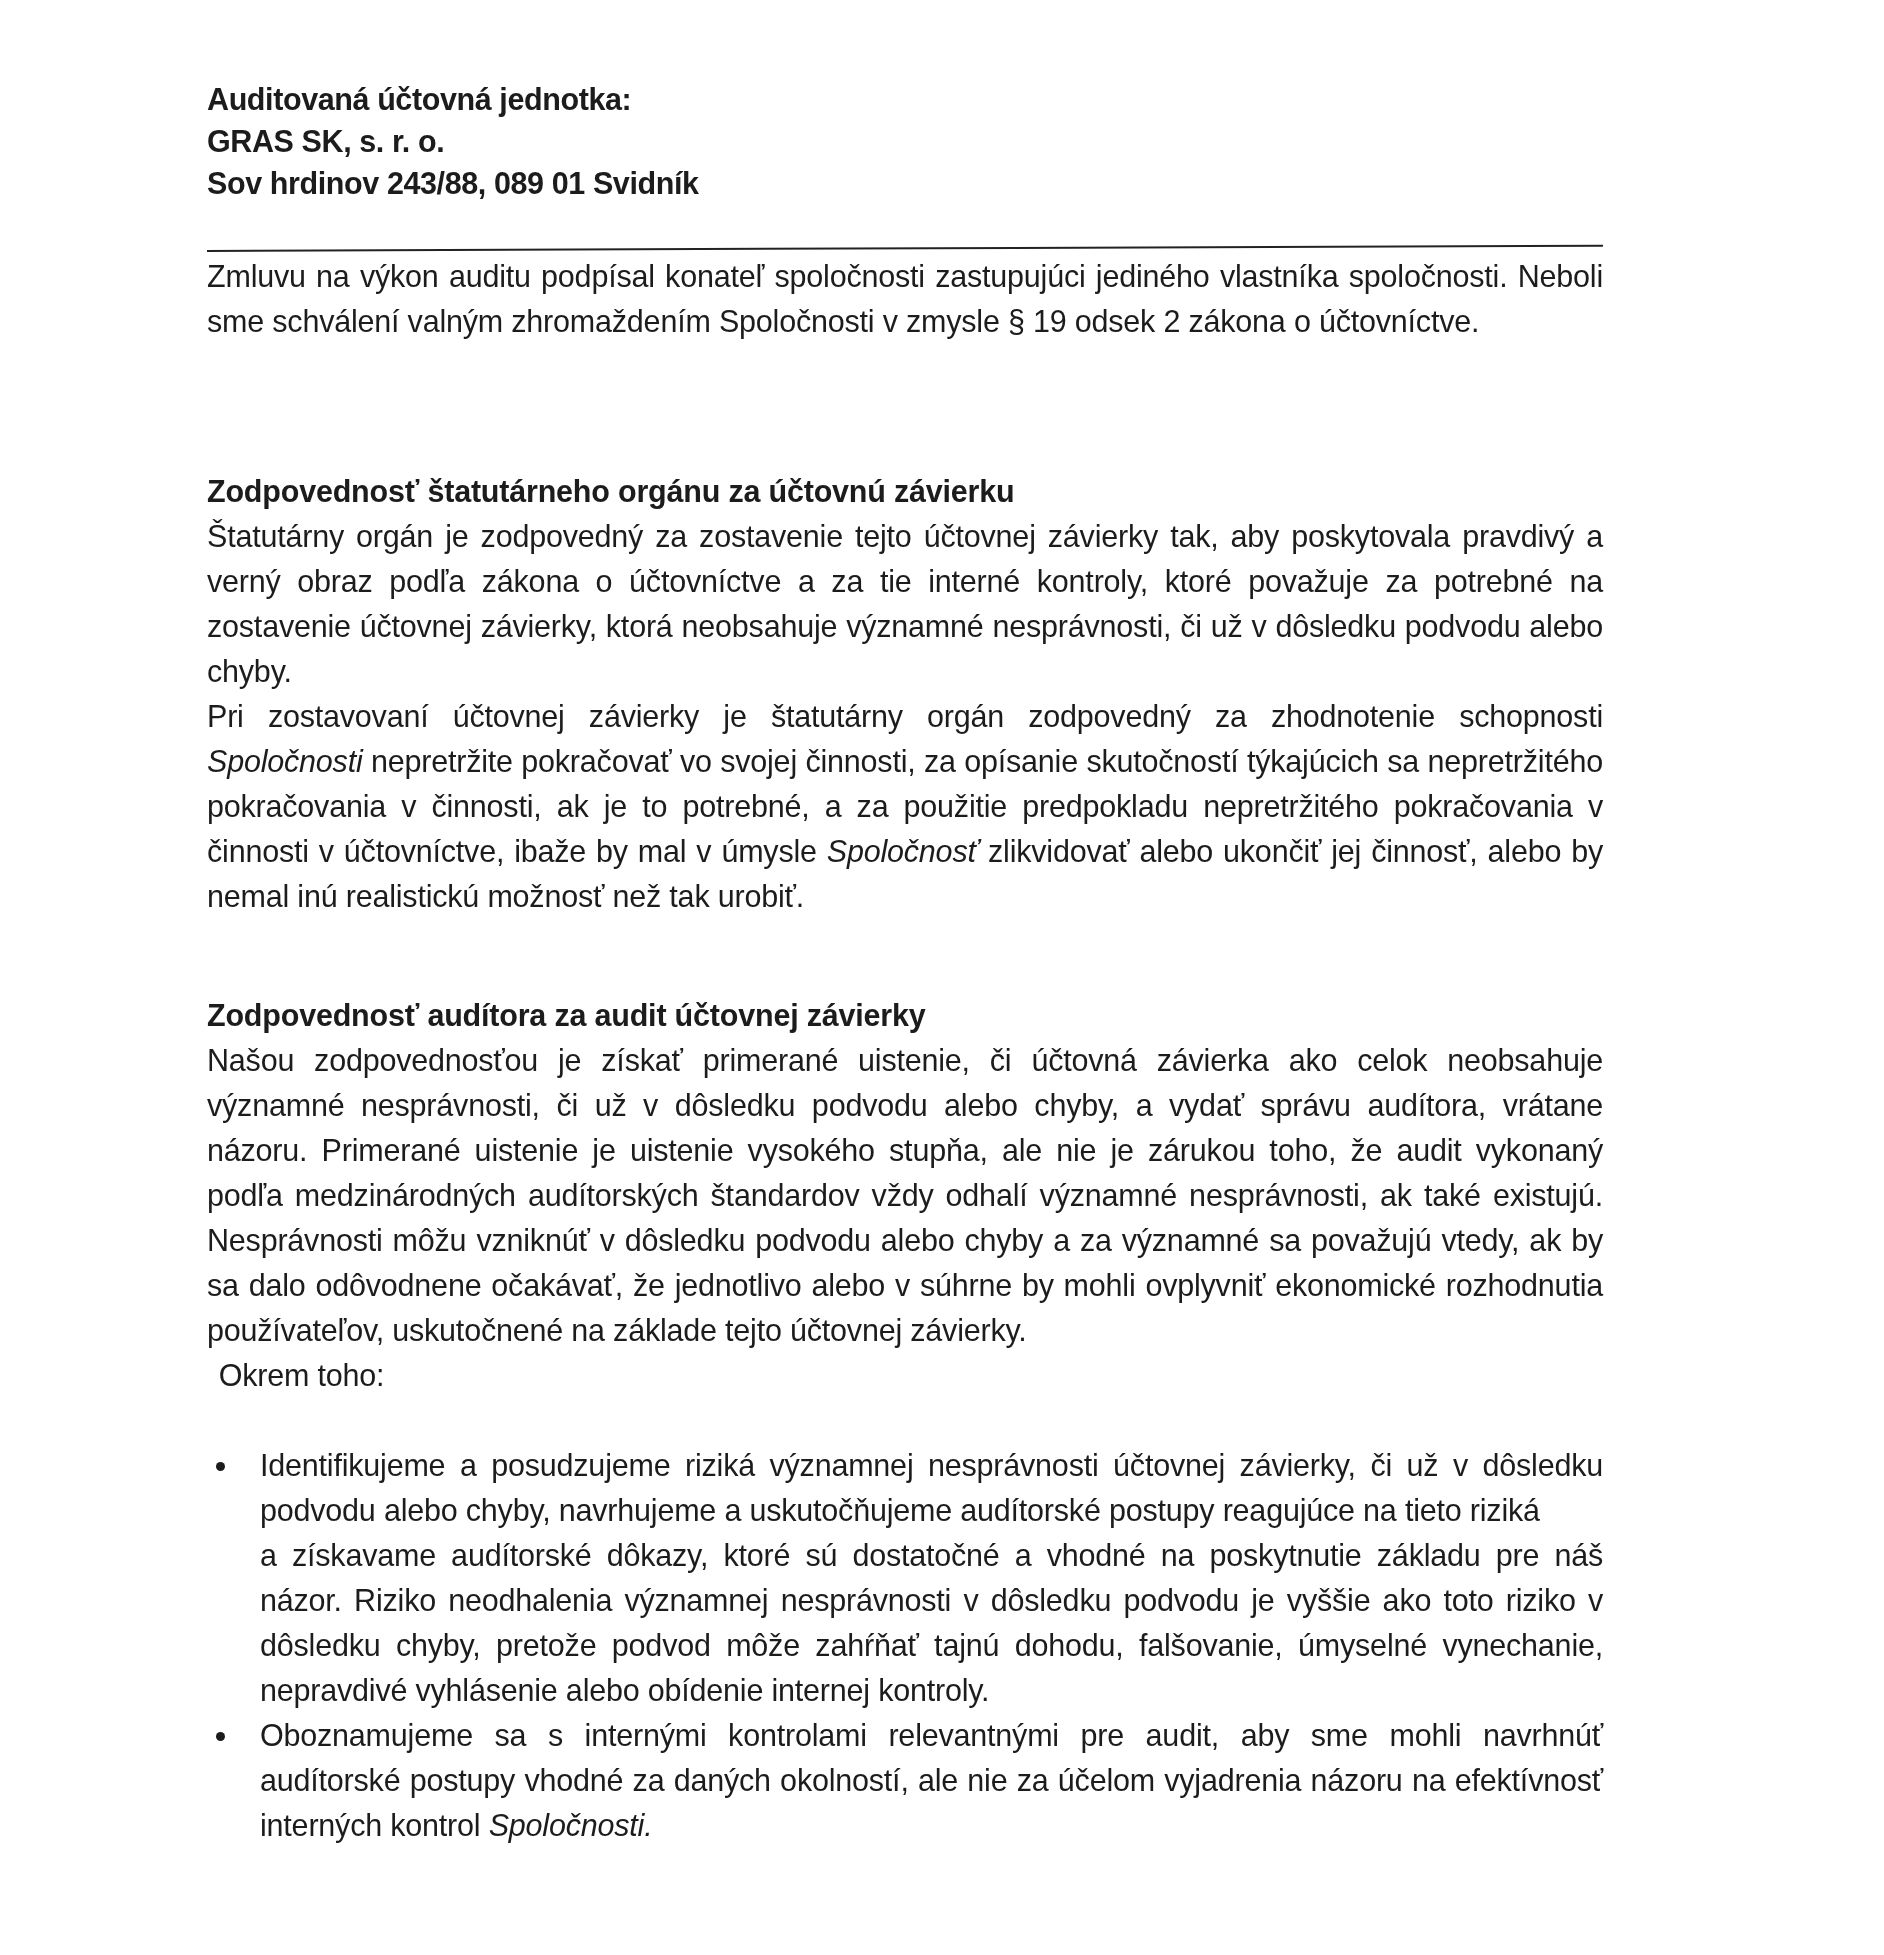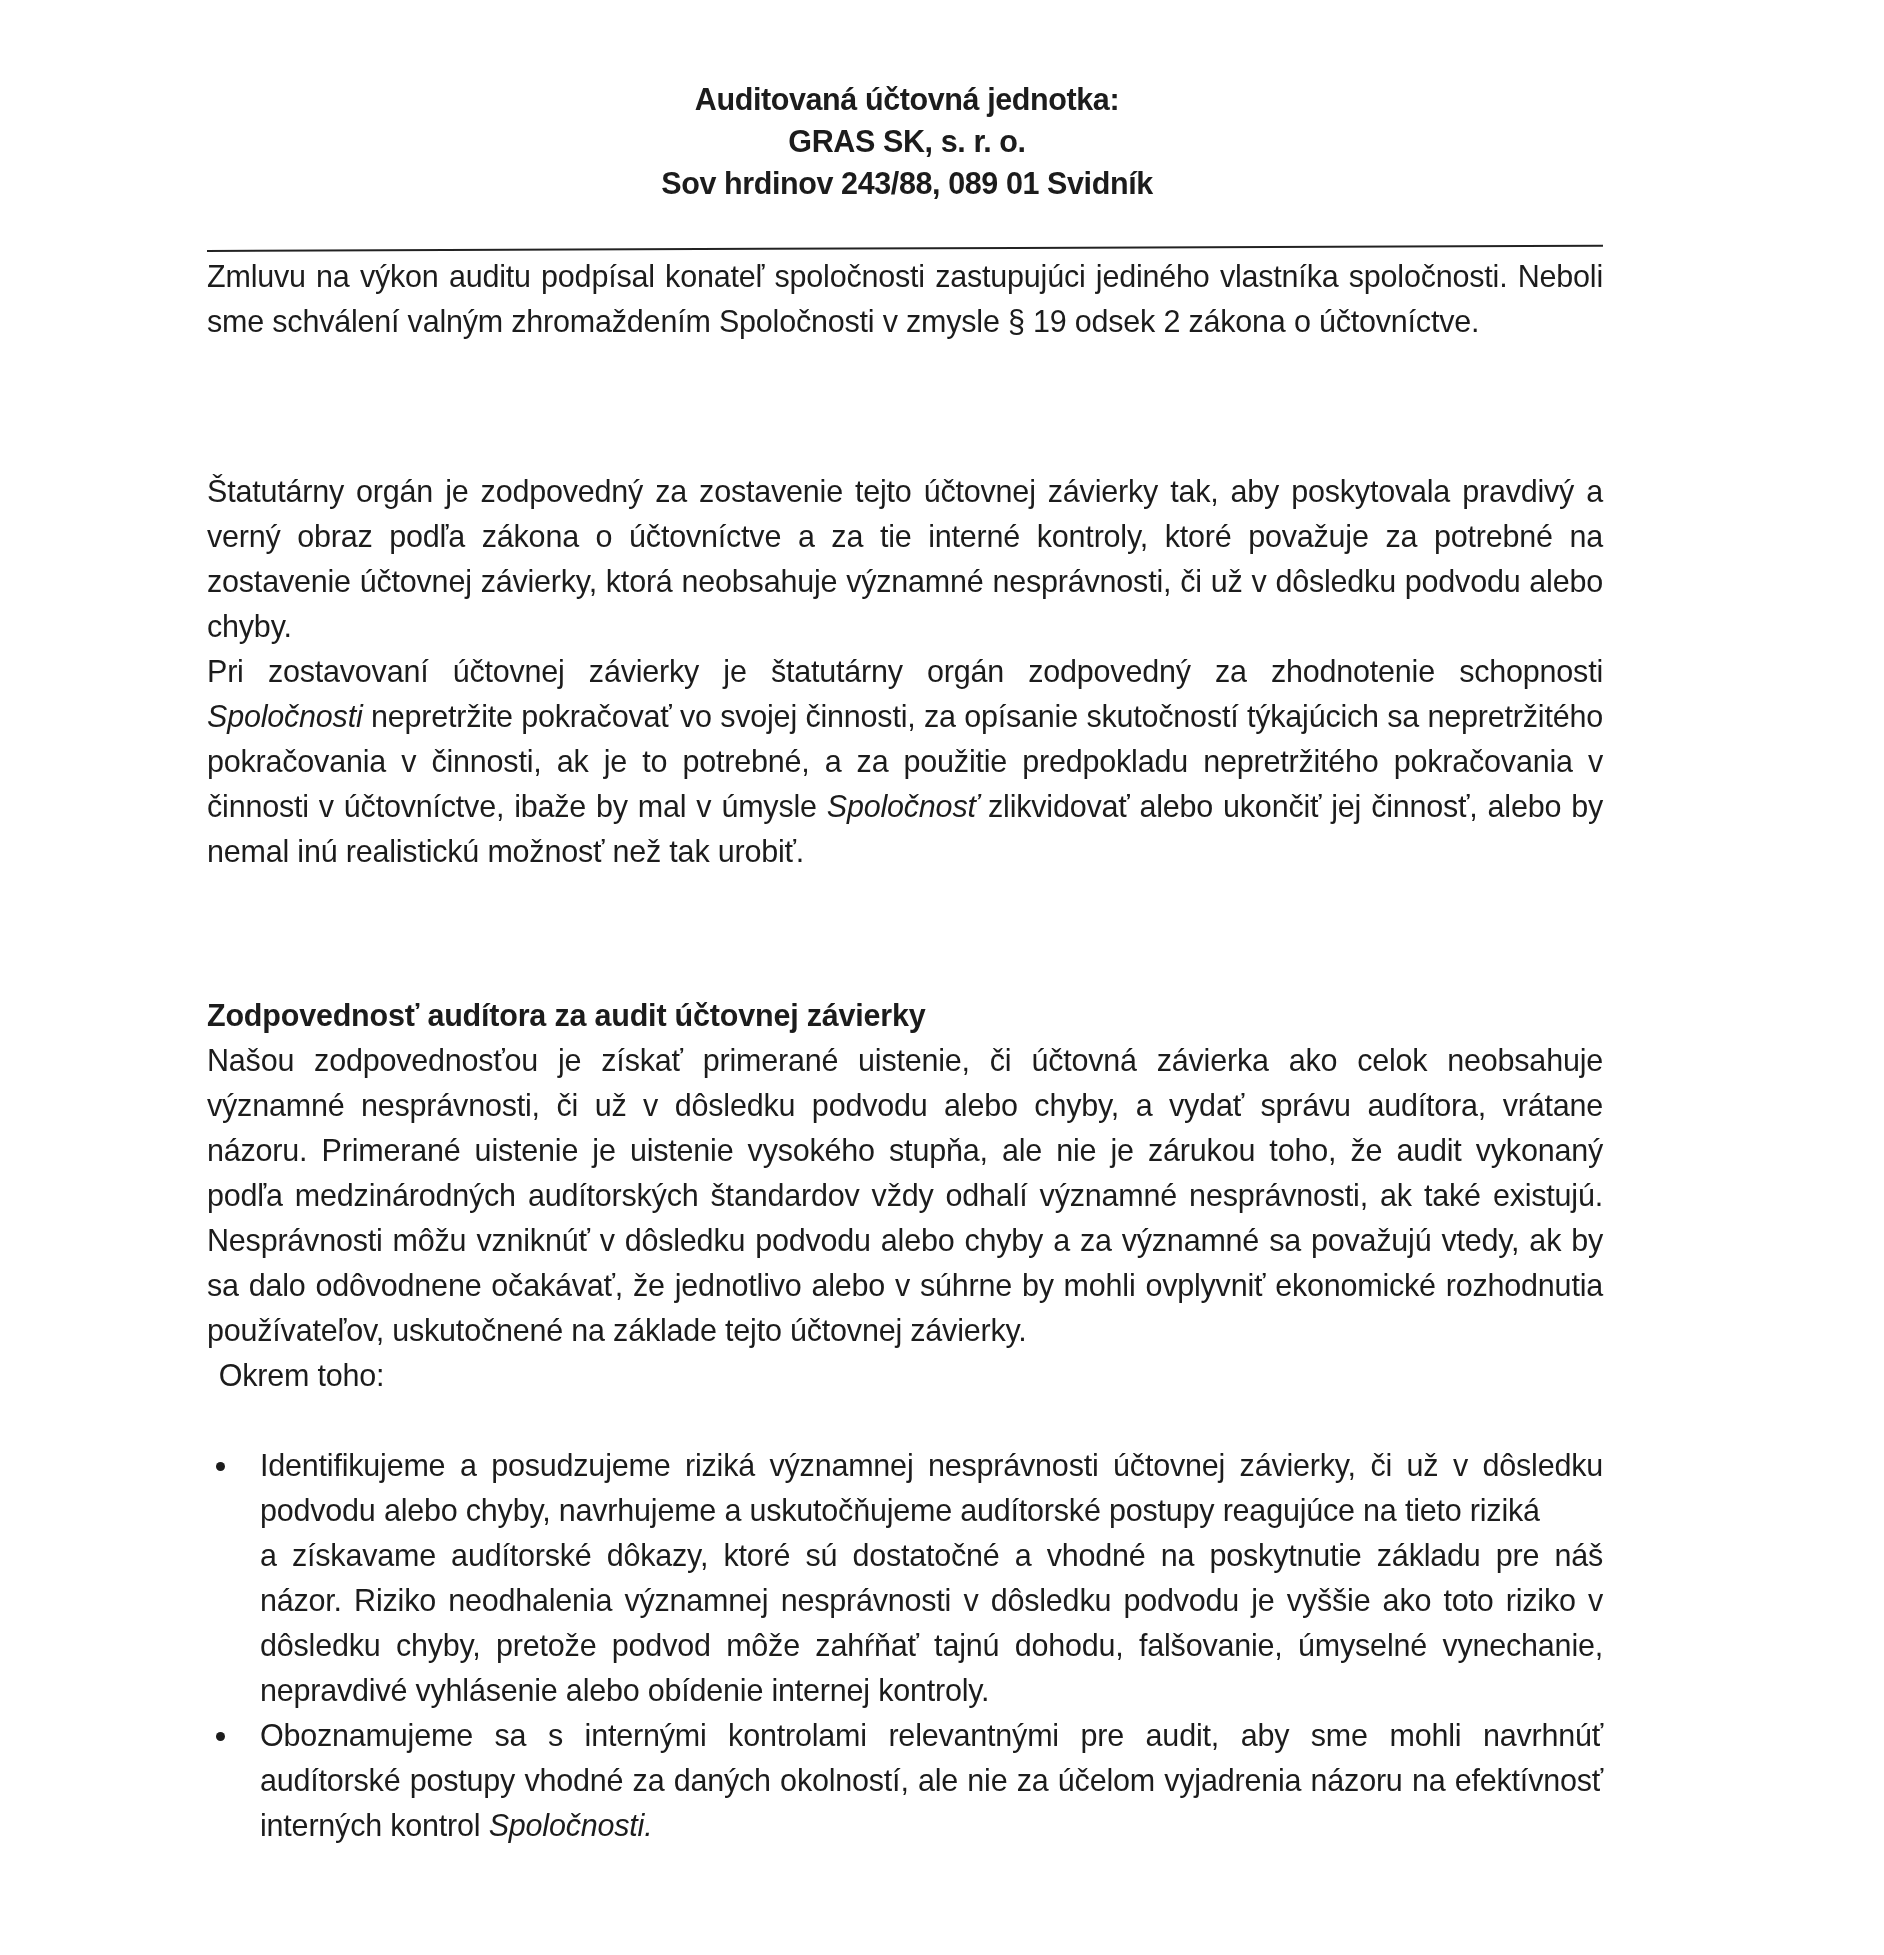--- a/index.html
+++ b/index.html
@@ -2,21 +2,21 @@
 <html style="font-size:6.3px"><head>
 <meta charset="utf-8">
 <style>
   html, body { margin: 0; padding: 0; background: #ffffff; }
   body {
     width: 1885px; height: 2688px; position: relative; overflow: hidden;
     font-family: "Liberation Sans", "DejaVu Sans", sans-serif;
     color: #1c1c1c;
   }
   .page {
-    position: absolute; left: 207px; top: 78px; width: 1400px; text-align: center;
+    position: absolute; left: 207px; top: 78px; width: 1400px;
   }
   .hdr-line {
     font-weight: bold; font-size: 30.5px; line-height: 42px; letter-spacing: -0.4px;
     white-space: nowrap;
   }
   .rule-top {
     position: absolute; left: 207px; top: 250px; width: 1396px; height: 0;
     border-top: 2.7px solid #222; transform: rotate(-0.22deg); transform-origin: left center;
   }
   .body-text {
@@ -42,20 +42,21 @@
   <div class="hdr-line">GRAS SK, s. r. o.</div>
   <div class="hdr-line">Sov hrdinov 243/88, 089 01 Svidník</div>
 </div>
 <div class="rule-top"></div>
 
 <div class="body-text" style="top:254px;">
   <p>Zmluvu na výkon auditu podpísal konateľ spoločnosti zastupujúci jediného vlastníka spoločnosti.  Neboli sme schválení valným zhromaždením Spoločnosti v zmysle § 19 odsek 2 zákona o účtovníctve.</p>
 </div>
 
 <div class="body-text" style="top:469px;">
+  <p class="heading">Zodpovednosť štatutárneho orgánu za účtovnú závierku</p>
   <p>Štatutárny orgán je zodpovedný za zostavenie tejto účtovnej závierky tak, aby poskytovala pravdivý a verný obraz podľa zákona o účtovníctve a za tie interné kontroly, ktoré považuje za potrebné na zostavenie účtovnej závierky, ktorá neobsahuje významné nesprávnosti, či už v dôsledku podvodu alebo chyby.</p>
   <p><span>Pri zostavovaní účtovnej závierky je štatutárny orgán zodpovedný za zhodnotenie schopnosti </span><em>Spoločnosti</em><span> nepretržite pokračovať vo svojej činnosti, za opísanie skutočností týkajúcich sa nepretržitého pokračovania v činnosti, ak je to potrebné, a za použitie predpokladu nepretržitého pokračovania v činnosti v účtovníctve, ibaže by mal v úmysle </span><em>Spoločnosť</em><span> zlikvidovať alebo ukončiť jej činnosť, alebo by nemal inú realistickú možnosť než tak urobiť.</span></p>
 </div>
 
 <div class="body-text" style="top:993px;">
   <p class="heading">Zodpovednosť audítora za audit účtovnej závierky</p>
   <p>Našou zodpovednosťou je získať primerané uistenie, či účtovná závierka ako celok neobsahuje významné nesprávnosti, či už v dôsledku podvodu alebo chyby, a vydať správu audítora, vrátane názoru.  Primerané uistenie je uistenie vysokého stupňa, ale nie je zárukou toho, že audit vykonaný podľa medzinárodných audítorských štandardov vždy odhalí významné nesprávnosti, ak také existujú. Nesprávnosti môžu vzniknúť v dôsledku podvodu alebo chyby a za významné sa považujú vtedy, ak by sa dalo odôvodnene očakávať, že jednotlivo alebo v súhrne by mohli ovplyvniť ekonomické rozhodnutia používateľov, uskutočnené na základe tejto účtovnej závierky.</p>
   <p style="padding-left:11.7px;">Okrem toho:</p>
 
   <ul class="bullets" style="margin-top:45px;">

